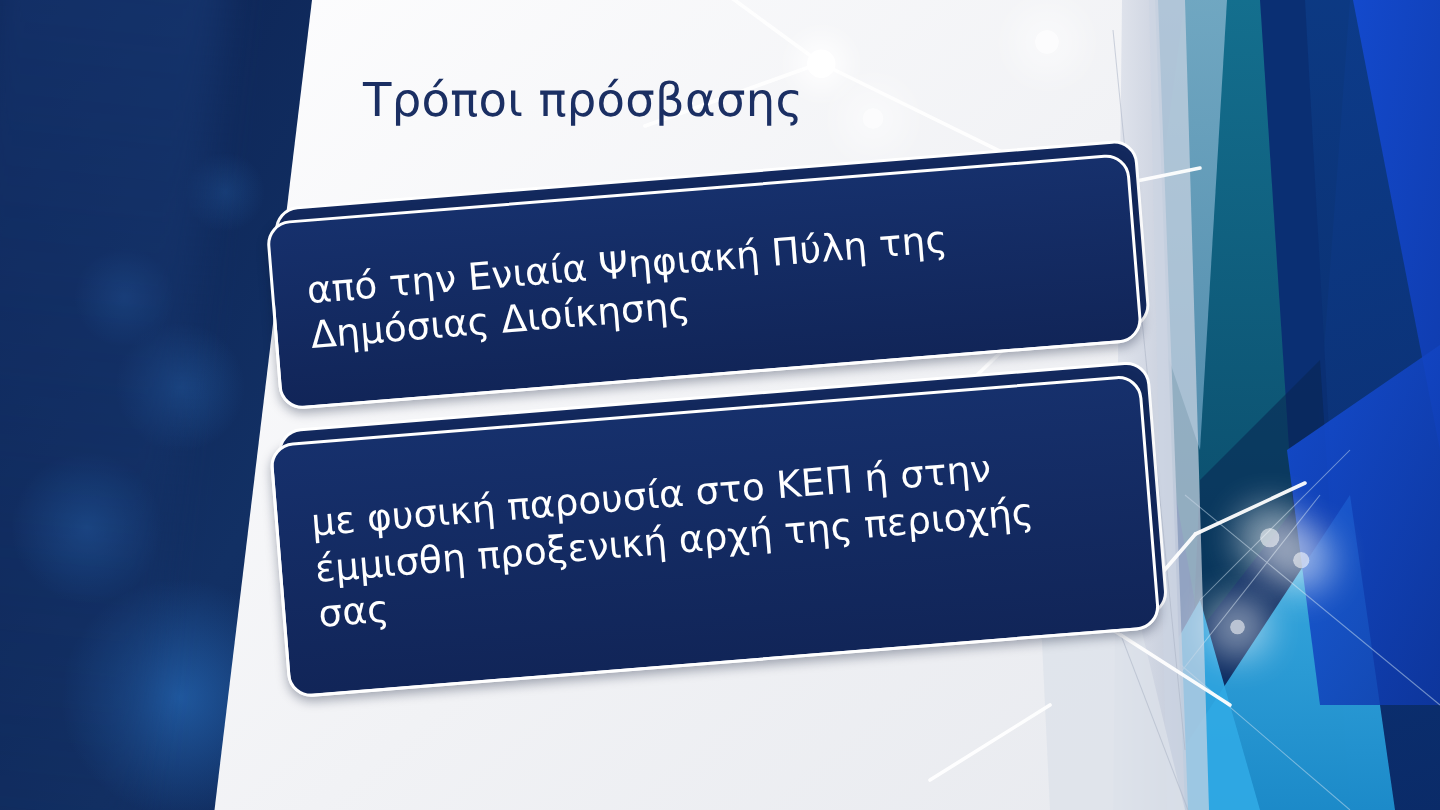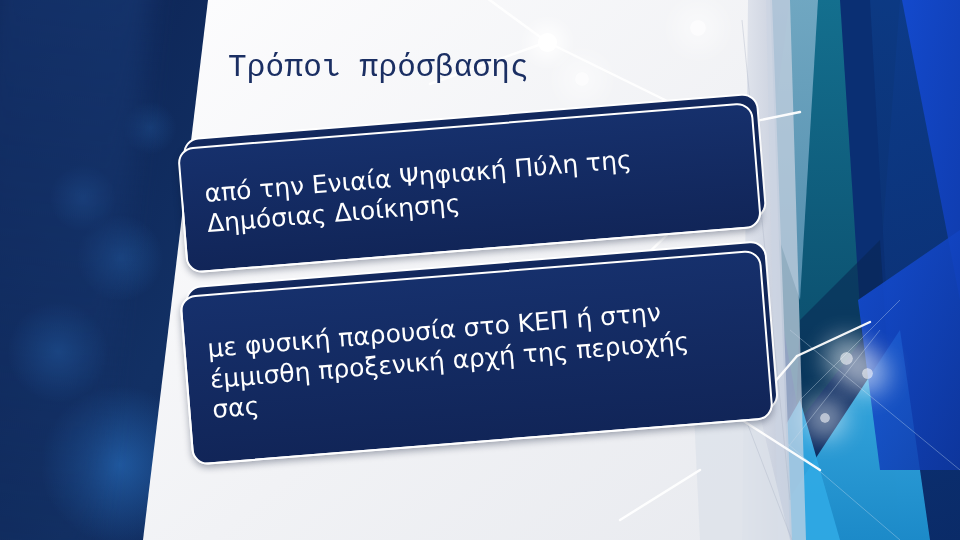--- a/index.html
+++ b/index.html
@@ -59,28 +59,27 @@
     box-shadow: 0 0 16px 9px rgba(255,255,255,0.75);
   }
   .node.soft {
     background: rgba(255,255,255,0.72);
     box-shadow: 0 0 22px 16px rgba(255,255,255,0.45);
   }
 
   
   .title {
     position: absolute;
-    left: 228px;
+    left: 242px;
     top: 50px;
     font-size: 31px;
     line-height: 1.15;
     color: #1b2f63;
     letter-spacing: 0.2px;
     white-space: nowrap;
-    font-family: Liberation Mono, monospace;
   }
 
   
   .box-wrap { position: absolute; }
 
   .box-shadow-layer {
     position: absolute;
     left: 6px;
     top: -9px;
     width: 100%;

